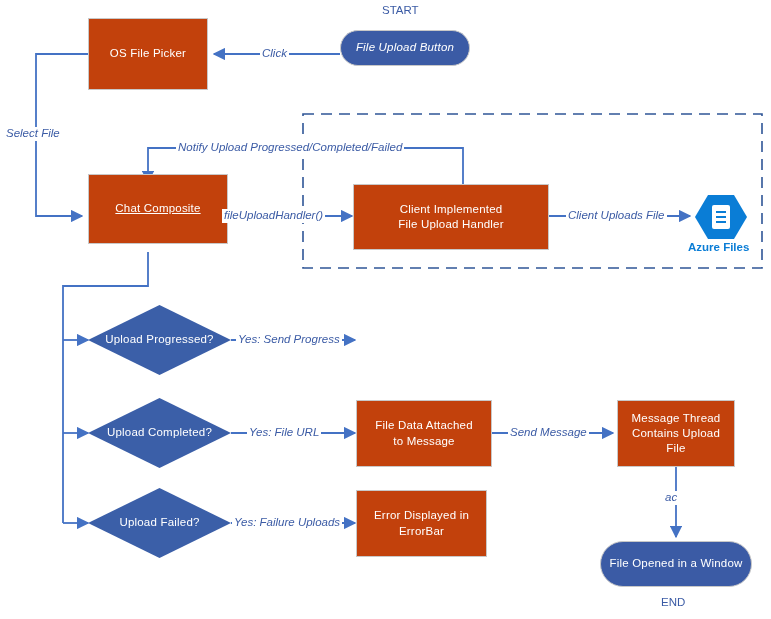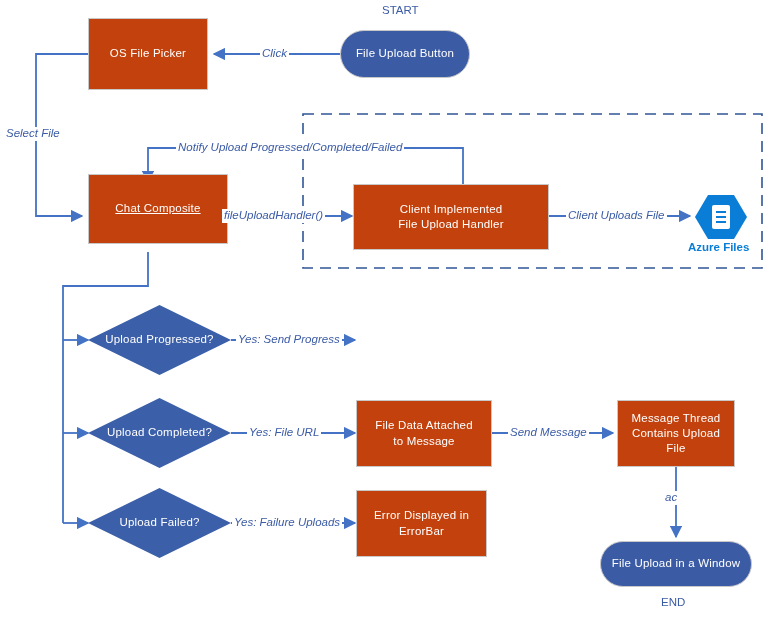--- a/index.html
+++ b/index.html
@@ -145,21 +145,21 @@
       <line x1="492" y1="433" x2="613" y2="433" marker-end="url(#arrowblue)"></line>
 
       <line x1="676" y1="467" x2="676" y2="537" marker-end="url(#arrowblue)"></line>
     </g>
 
     <rect x="303" y="114" width="459" height="154" fill="none" stroke="#2F5597" stroke-width="1.6" stroke-dasharray="11 7"></rect>
   </svg>
 
   <div class="caption" style="left:382px; top:4px;">START</div>
 
-  <div class="node pill" style="left:340px; top:30px; width:130px; height:48px;">File Upload Button</div>
+  <div class="node pill" style="left:340px; top:30px; width:130px; height:36px;font-style:italic;">File Upload Button</div>
 
   <div class="node rect" style="left:88px; top:18px; width:120px; height:72px;">OS File Picker</div>
 
   <div class="node rect" style="left:88px; top:174px; width:140px; height:70px;text-decoration:underline;">Chat Composite</div>
 
   <div class="node rect" style="left:353px; top:184px; width:196px; height:66px; flex-direction:column;">
     <span>Client Implemented</span>
     <span>File Upload Handler</span>
   </div>
 
@@ -205,21 +205,21 @@
   <div class="node rect" style="left:356px; top:490px; width:131px; height:67px; flex-direction:column;">
     <span>Error Displayed in</span>
     <span>ErrorBar</span>
   </div>
 
   <div class="node rect" style="left:617px; top:400px; width:118px; height:67px; flex-direction:column;">
     <span>Message Thread</span>
     <span>Contains Upload File</span>
   </div>
 
-  <div class="node pill" style="left:600px; top:541px; width:152px; height:46px;">File Upload in a Window</div>
+  <div class="node pill" style="left:600px; top:541px; width:152px; height:46px;">File Opened in a Window</div>
 
   <div class="caption" style="left:661px; top:596px;">END</div>
 
   <div class="edge-label" style="left:260px; top:47px;">Click</div>
 
   <div class="edge-label" style="left:4px; top:127px;">Select File</div>
 
   <div class="edge-label" style="left:176px; top:141px;">Notify Upload Progressed/Completed/Failed</div>
 
   <div class="edge-label" style="left:222px; top:209px;">fileUploadHandler()</div>

